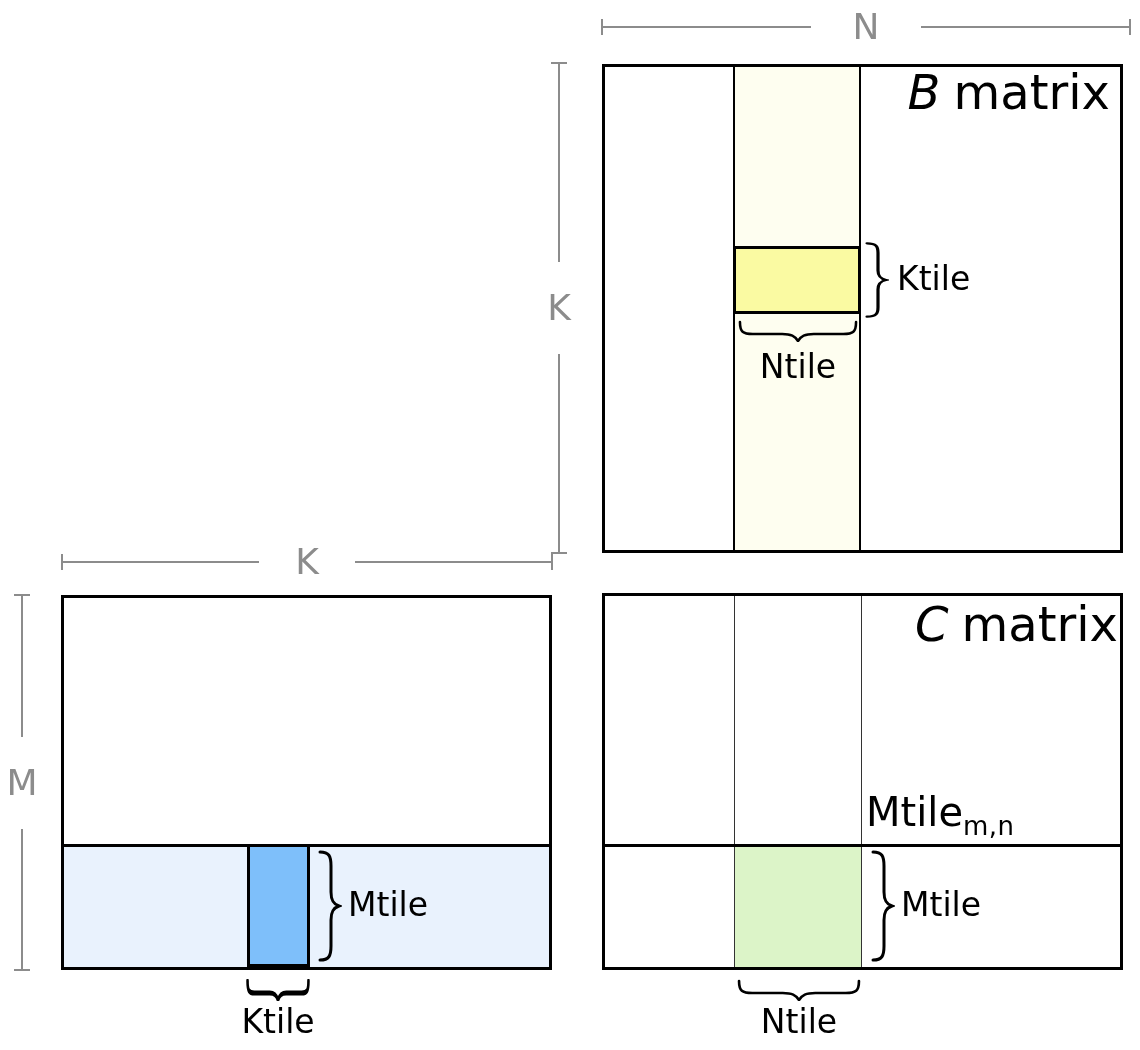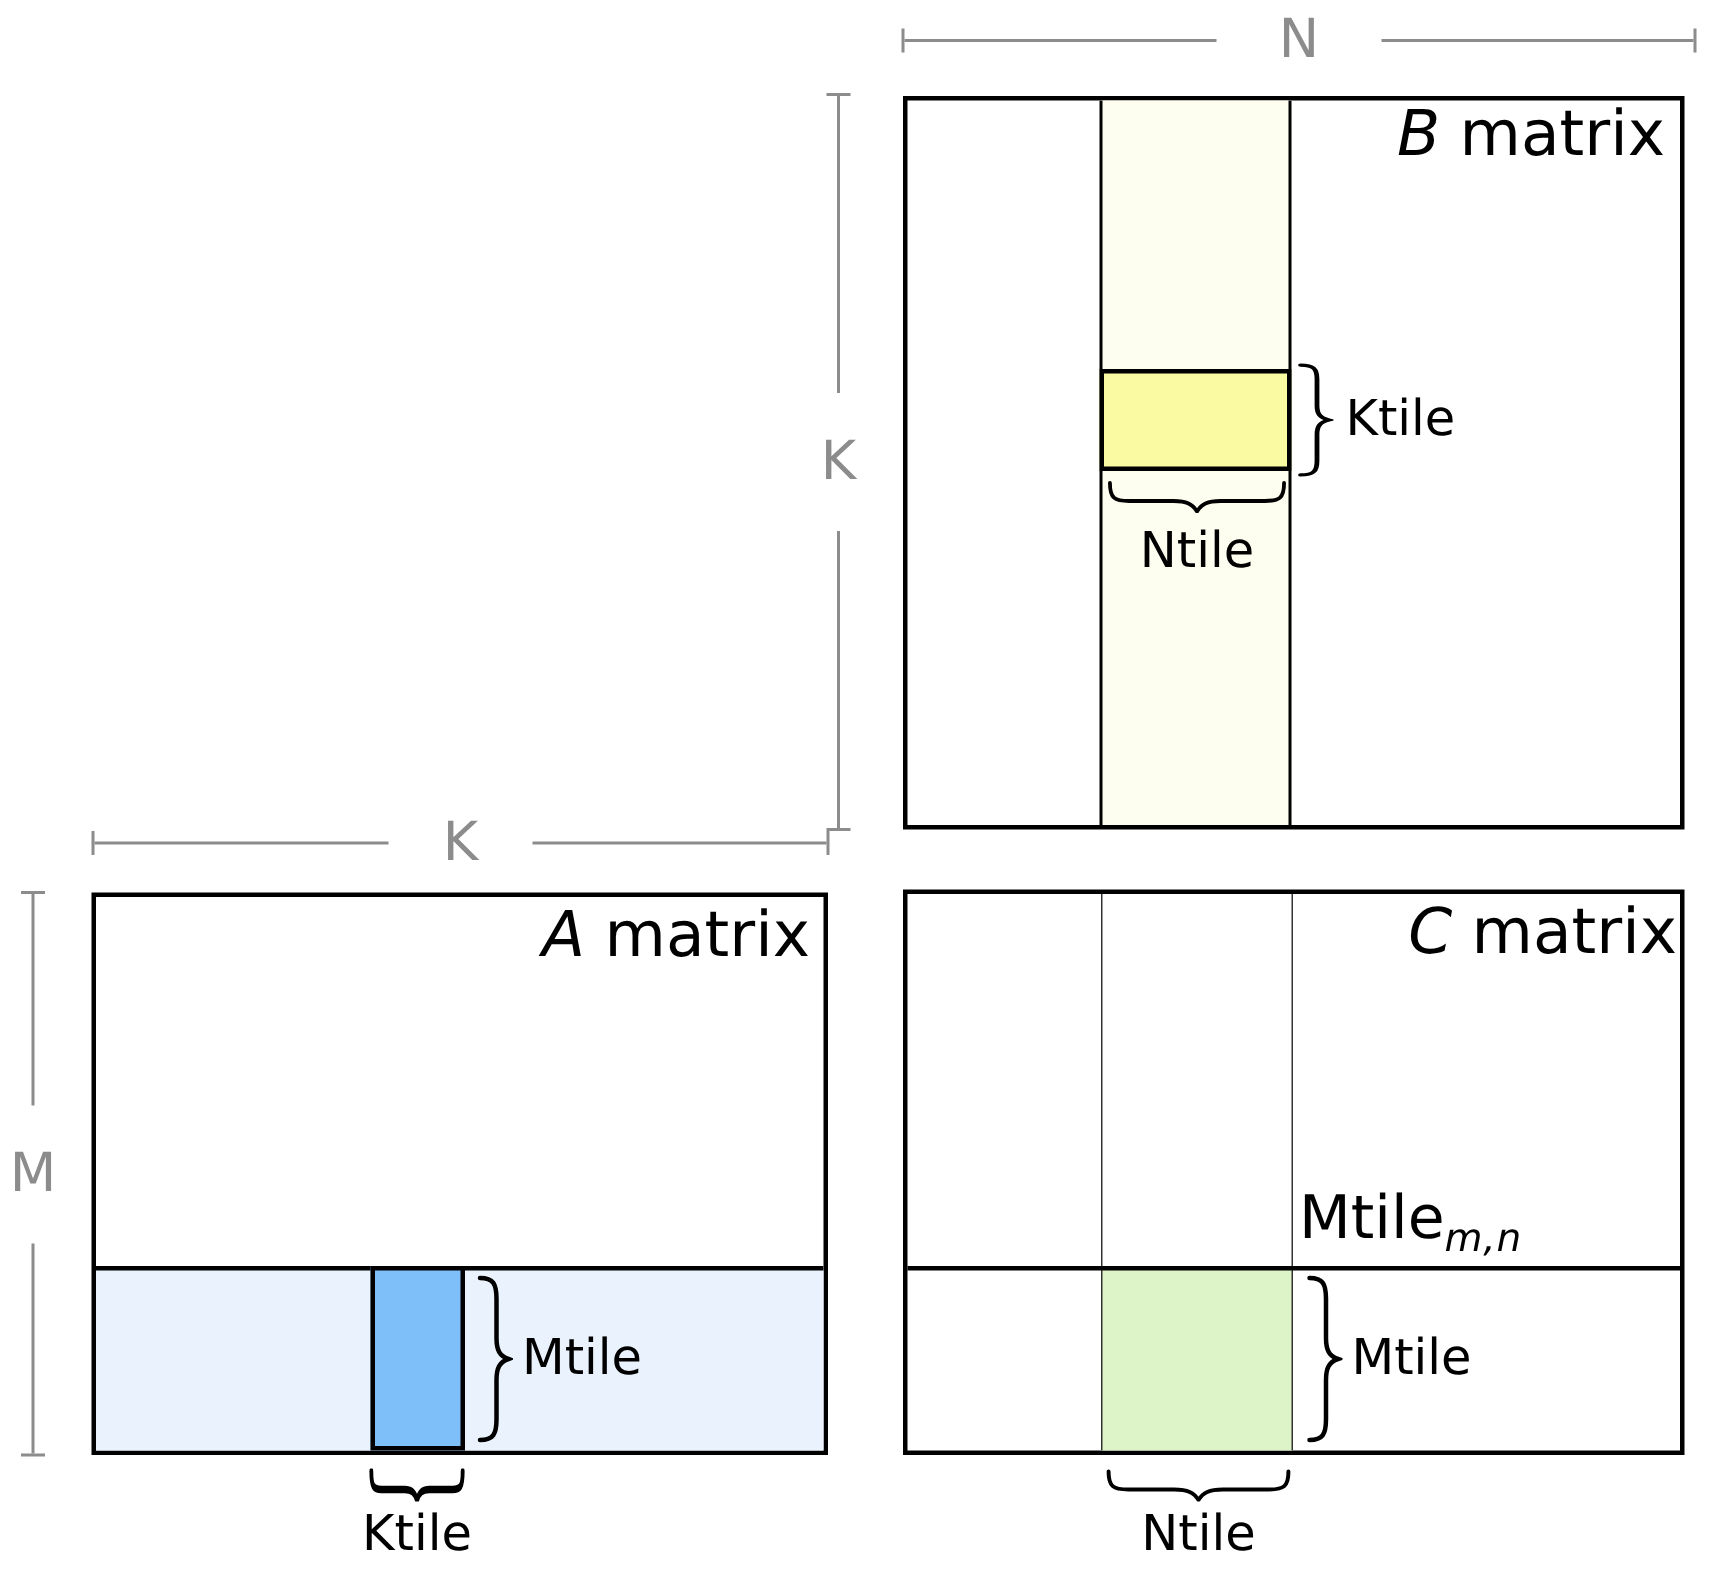--- a/index.html
+++ b/index.html
@@ -27,21 +27,21 @@
 
   
   .strip, .tile, .vline, .divider, .fill {
     position: absolute;
     box-sizing: border-box;
   }
 
   
   .matrix-title {
     position: absolute;
-    font-size: 42px;
+    font-size: 48px;
     line-height: 1.1;
     white-space: nowrap;
   }
   .matrix-title .letter { font-style: italic; margin-right: 13px; }
 
   
   .tile-label {
     position: absolute;
     font-size: 33px;
     line-height: 1.15;
@@ -50,21 +50,20 @@
   .centered { text-align: center; }
 
   
   .block-label {
     position: absolute;
     font-size: 40px;
     line-height: 1.1;
     white-space: nowrap;
   }
   .block-label .block-sub {
-    font-style: italic;
     font-size: 26px;
     vertical-align: -9px;
     letter-spacing: 0.5px;
   }
 
   
   .dim-h {
     position: absolute;
     display: flex;
     flex-direction: row;
@@ -140,23 +139,20 @@
     <div class="tick"></div>
     <div class="seg"></div>
     <div class="dim-label">M</div>
     <div class="seg"></div>
     <div class="tick"></div>
   </div>
 
   <div class="matrix-rect" style="left:61px; top:595px; width:491px; height:375px;"></div>
   <div class="strip" style="left: 64px; top: 844px; width: 485px; height: 123px; border-top: 3px solid rgb(0, 0, 0); background-color: rgb(233, 242, 253);"></div>
   <div class="tile" style="left: 247px; top: 844px; width: 63px; height: 123px; border: 3px solid rgb(0, 0, 0); background-color: rgb(126, 191, 250);"></div>
-  <div class="matrix-title" style="top:600px; right:600px;">
-    <span class="letter">A</span><span>matrix</span>
-  </div>
 
   <svg class="brace-svg" style="left:316px; top:850px;" width="26" height="112" viewBox="0 0 26 112" preserveAspectRatio="none">
     <path d="M 4 2 C 13 2 15 6 15 16 L 15 42 C 15 50 17 54 23 56 C 17 58 15 62 15 70 L 15 96 C 15 106 13 110 4 110" fill="none" stroke="#000" stroke-width="3" stroke-linecap="round"></path>
   </svg>
   <div class="tile-label" style="left:348px; top:886px;">Mtile</div>
 
   <svg class="brace-svg" style="left:246px; top:979px;" width="64" height="22" viewBox="0 0 124 22" preserveAspectRatio="none">
     <path d="M 3 2 C 3 12 6 14 16 14 L 46 14 C 55 14 59 16 62 21 C 65 16 69 14 78 14 L 108 14 C 118 14 121 12 121 2" fill="none" stroke="#000" stroke-width="5" stroke-linecap="round"></path>
   </svg>
   <div class="tile-label centered" style="left:228px; top:1003px; width:100px;">Ktile</div>

